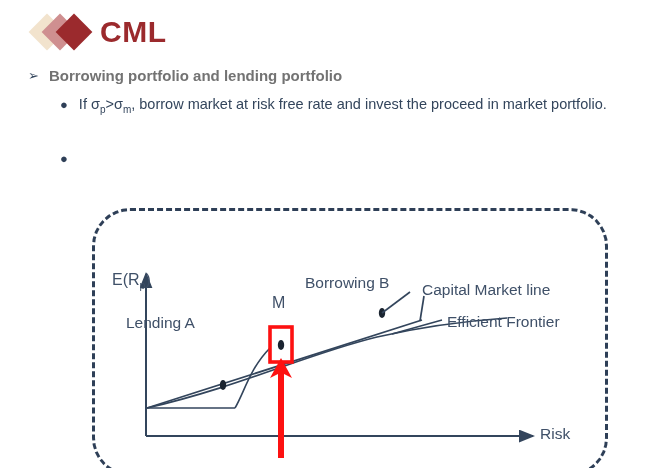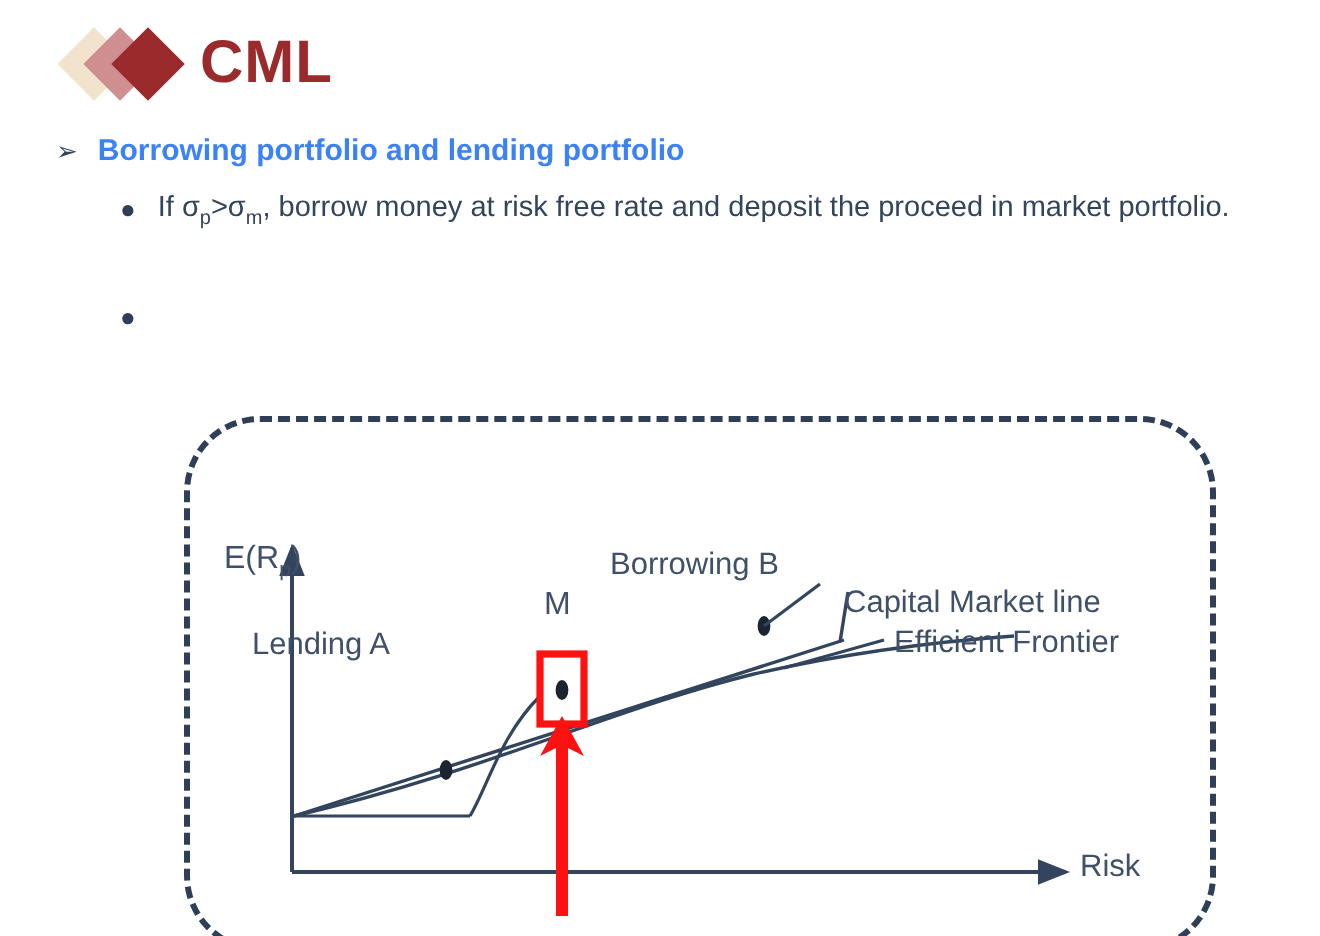--- a/index.html
+++ b/index.html
@@ -16,41 +16,41 @@
   .dia.d1{left:0px;background:#f2e3cd;}
   .dia.d2{left:13px;background:#cf8f90;}
   .dia.d3{left:27px;background:#9b2a2d;}
   .title-text{
     font-size:30px;font-weight:bold;color:#9b2a2d;letter-spacing:0.5px;
     margin-left:2px;line-height:1;
   }
   
   .lvl1{position:absolute;left:28px;top:66px;width:600px;display:flex;align-items:flex-start;}
   .arrow-mark{font-size:13px;color:#33455c;margin-right:10px;line-height:19px;}
-  .lvl1-text{font-size:15px;font-weight:bold;color:#3b82f6;line-height:19px;}
+  .lvl1-text{font-size:15px;font-weight:bold;color:#737373;line-height:19px;}
   .lvl2{position:absolute;left:60px;width:588px;display:flex;align-items:flex-start;}
   .lvl2.b1{top:94px;}
   .lvl2.b2{top:148px;}
   .dot-mark{font-size:13px;color:#2e3f57;margin-right:11px;line-height:21px;}
   .lvl2-text{font-size:14.5px;color:#33455c;line-height:21px;}
   .lvl2-text sub{font-size:10px;}
   
   .diagram{position:absolute;left:92px;top:208px;width:520px;height:275px;}
   .dash-box{
     position:absolute;left:0;top:0;width:516px;height:268px;
     border:3px dashed #2e3f57;border-radius:38px;box-sizing:border-box;
   }
   .svg-wrap{position:absolute;left:0;top:0;}
   .lbl{position:absolute;font-size:15.5px;color:#3f5068;white-space:nowrap;}
   .lbl sub{font-size:10.5px;}
   .lbl-eRp{left:20px;top:18px;font-size:16px;margin-top:45px;}
   .lbl-lending{left:34px;top:106px;}
   .lbl-m{left:180px;top:86px;font-size:16px;}
   .lbl-borrowing{left:213px;top:66px;}
-  .lbl-cml{left:330px;top:85px;}
+  .lbl-cml{left:330px;top:73px;}
   .lbl-ef{left:355px;top:105px;}
   .lbl-risk{left:448px;top:217px;}
 </style>
 </head>
 <body>
 
 <div class="title-row">
   <div class="logo">
     <span class="dia d1"></span>
     <span class="dia d2"></span>
@@ -59,21 +59,21 @@
   <div class="title-text">CML</div>
 </div>
 
 <div class="lvl1">
   <span class="arrow-mark">➢</span>
   <span class="lvl1-text">Borrowing portfolio and lending portfolio</span>
 </div>
 
 <div class="lvl2 b1">
   <span class="dot-mark">●</span>
-  <span class="lvl2-text"><span>If σ</span><sub>p</sub><span>&gt;σ</span><sub>m</sub><span>, borrow money at risk free rate and deposit the proceed in market portfolio.</span></span>
+  <span class="lvl2-text"><span>If σ</span><sub>p</sub><span>&gt;σ</span><sub>m</sub><span>, borrow market at risk free rate and invest the proceed in market portfolio.</span></span>
 </div>
 
 <div class="lvl2 b2">
   <span class="dot-mark">●</span>
 </div>
 
 <div class="diagram">
   <div class="dash-box"></div>
 
   <svg class="svg-wrap" width="516" height="275">

